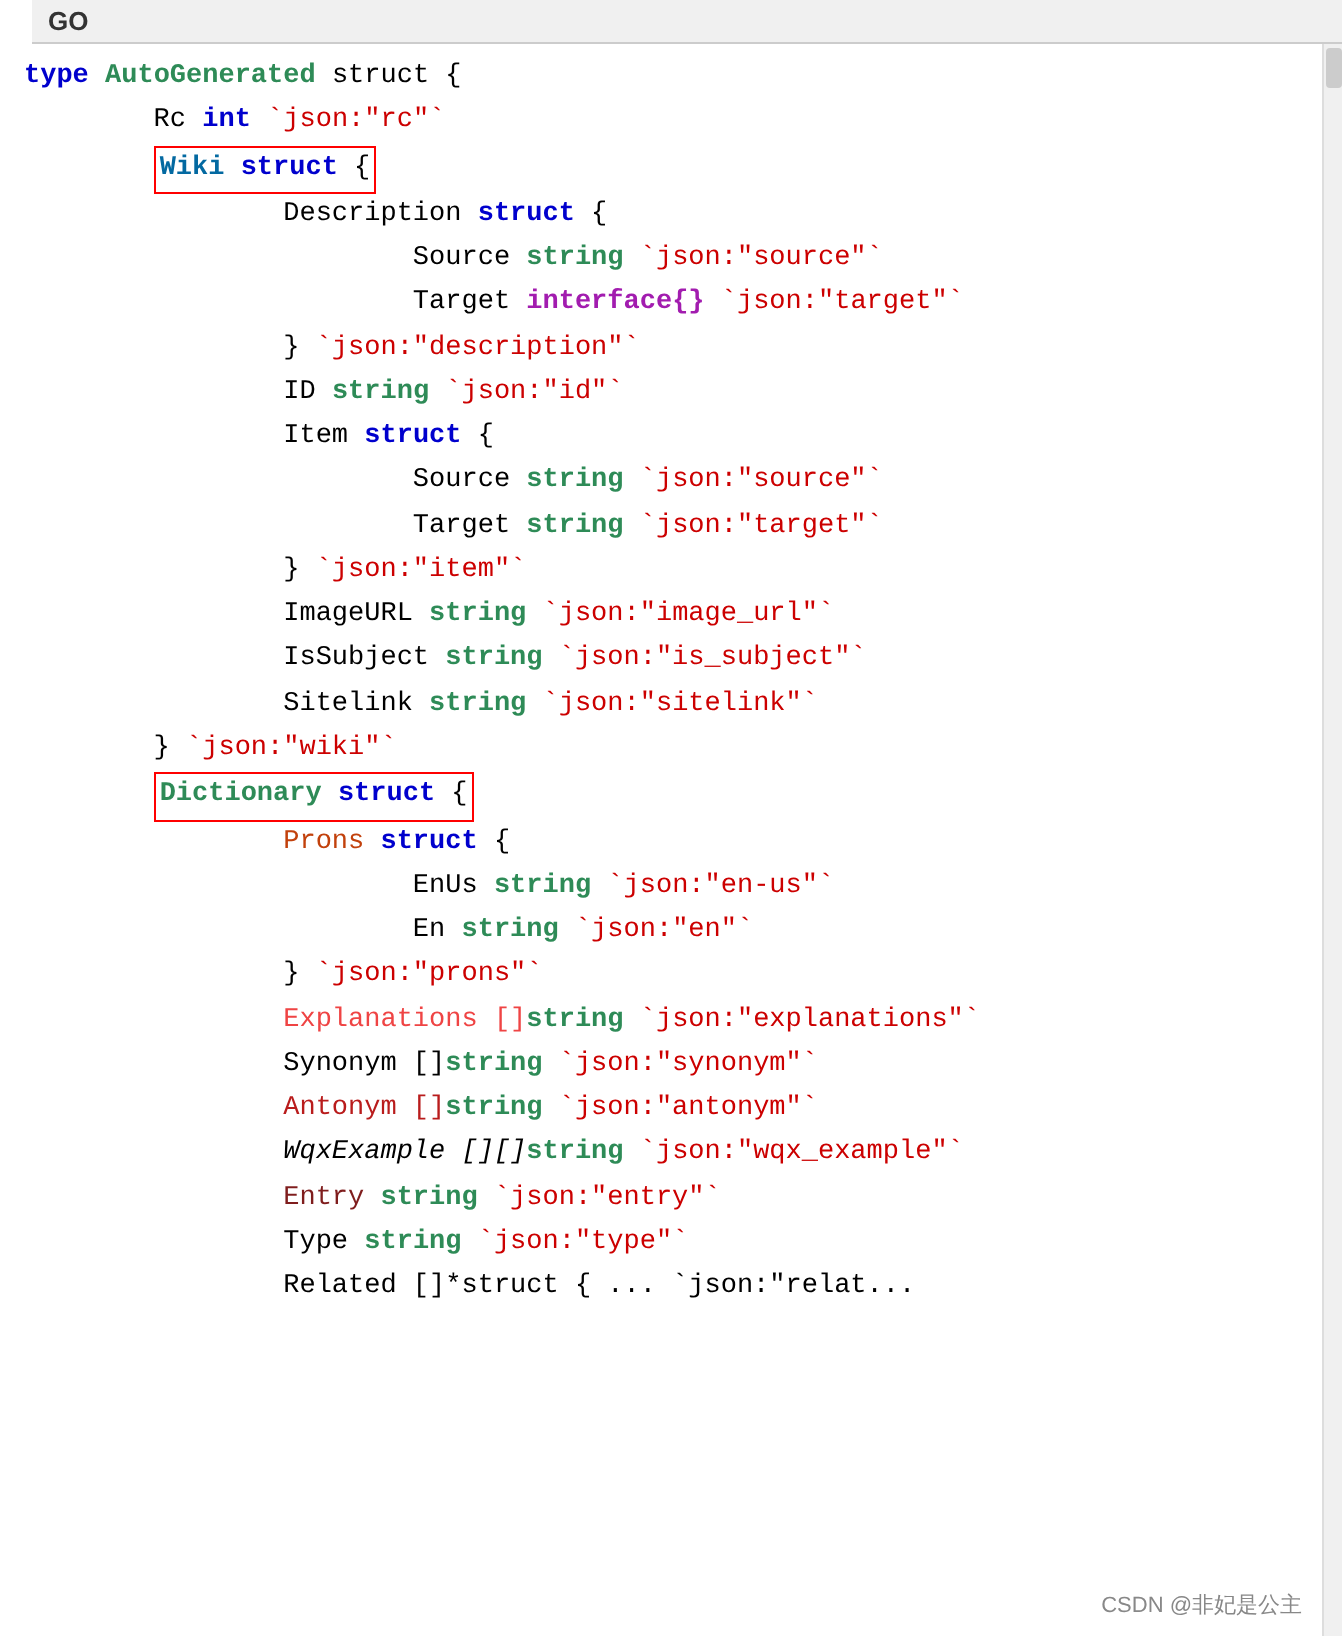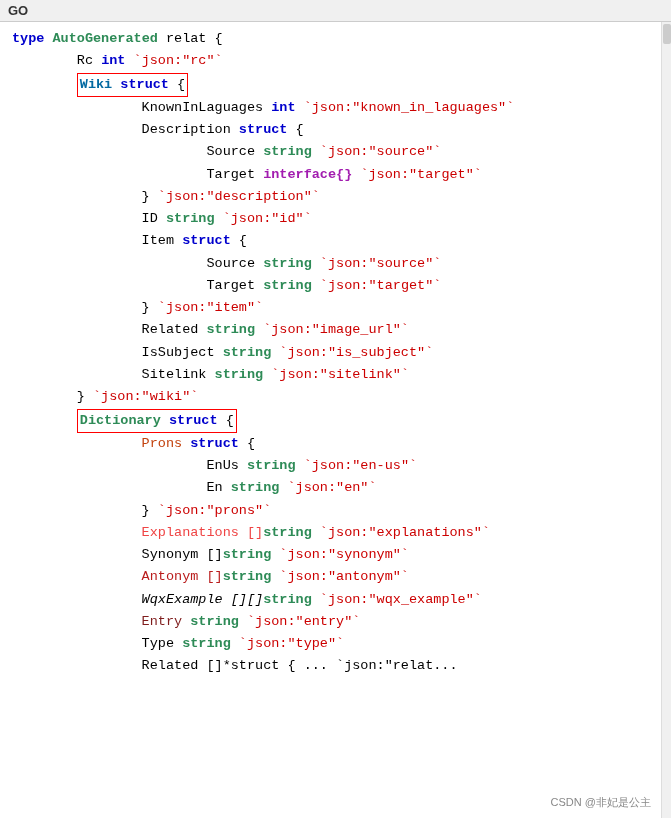--- a/index.html
+++ b/index.html
@@ -12,20 +12,21 @@
       overflow: hidden;
     }
     .title-bar {
       background: #f0f0f0;
       border-bottom: 1px solid #ccc;
       padding: 3px 8px;
       font-family: sans-serif;
       font-size: 13px;
       color: #333;
       font-weight: bold;
+      margin-left: 16px;
     }
     .code-container {
       display: flex;
       height: calc(822px - 26px);
       position: relative;
       overflow: hidden;
     }
     .scrollbar {
       width: 10px;
       background: #f0f0f0;
@@ -65,34 +66,33 @@
   </style>
 </head>
 <body>
 
 <div class="title-bar">
   <span>GO</span>
 </div>
 
 <div class="code-container">
   <div class="code-area" id="code-area">
-      <div class="line"><span style="color: rgb(0, 0, 205); font-weight: bold;">type </span><span style="color: rgb(46, 139, 87); font-weight: bold;">AutoGenerated </span><span style="color: rgb(0, 0, 0);">relat {</span></div>
+      <div class="line"><span style="color: rgb(0, 0, 205); font-weight: bold;">type </span><span style="color: rgb(46, 139, 87); font-weight: bold;">AutoGenerated </span><span style="color: rgb(0, 0, 0);">struct {</span></div>
       <div class="line"><span style="color: rgb(0, 0, 0);">        Rc </span><span style="color: rgb(0, 0, 205); font-weight: bold;">int</span><span style="color: rgb(204, 0, 0);"> `json:"rc"`</span></div>
       <div class="line"><span style="color: rgb(0, 0, 0);">        </span><span style="display: inline-block; border: 1.5px solid red; padding: 0px 2px;"><span style="color: #0369a1; font-weight: bold;">Wiki </span><span style="color: rgb(0, 0, 205); font-weight: bold;">struct</span><span style="color: rgb(0, 0, 0);"> {</span></span></div>
-      <div class="line"><span style="color: rgb(0, 0, 0);">                KnownInLaguages </span><span style="color: rgb(0, 0, 205); font-weight: bold;">int</span><span style="color: rgb(204, 0, 0);"> `json:"known_in_laguages"`</span></div>
       <div class="line"><span style="color: rgb(0, 0, 0);">                Description </span><span style="color: rgb(0, 0, 205); font-weight: bold;">struct</span><span style="color: rgb(0, 0, 0);"> {</span></div>
       <div class="line"><span style="color: rgb(0, 0, 0);">                        Source </span><span style="color: rgb(46, 139, 87); font-weight: bold;">string</span><span style="color: rgb(204, 0, 0);"> `json:"source"`</span></div>
       <div class="line"><span style="color: rgb(0, 0, 0);">                        Target </span><span style="color: #a21caf; font-weight: bold;">interface{}</span><span style="color: rgb(204, 0, 0);"> `json:"target"`</span></div>
       <div class="line"><span style="color: rgb(0, 0, 0);">                } </span><span style="color: rgb(204, 0, 0);">`json:"description"`</span></div>
       <div class="line"><span style="color: rgb(0, 0, 0);">                ID </span><span style="color: rgb(46, 139, 87); font-weight: bold;">string</span><span style="color: rgb(204, 0, 0);"> `json:"id"`</span></div>
       <div class="line"><span style="color: rgb(0, 0, 0);">                Item </span><span style="color: rgb(0, 0, 205); font-weight: bold;">struct</span><span style="color: rgb(0, 0, 0);"> {</span></div>
       <div class="line"><span style="color: rgb(0, 0, 0);">                        Source </span><span style="color: rgb(46, 139, 87); font-weight: bold;">string</span><span style="color: rgb(204, 0, 0);"> `json:"source"`</span></div>
       <div class="line"><span style="color: rgb(0, 0, 0);">                        Target </span><span style="color: rgb(46, 139, 87); font-weight: bold;">string</span><span style="color: rgb(204, 0, 0);"> `json:"target"`</span></div>
       <div class="line"><span style="color: rgb(0, 0, 0);">                } </span><span style="color: rgb(204, 0, 0);">`json:"item"`</span></div>
-      <div class="line"><span style="color: rgb(0, 0, 0);">                Related </span><span style="color: rgb(46, 139, 87); font-weight: bold;">string</span><span style="color: rgb(204, 0, 0);"> `json:"image_url"`</span></div>
+      <div class="line"><span style="color: rgb(0, 0, 0);">                ImageURL </span><span style="color: rgb(46, 139, 87); font-weight: bold;">string</span><span style="color: rgb(204, 0, 0);"> `json:"image_url"`</span></div>
       <div class="line"><span style="color: rgb(0, 0, 0);">                IsSubject </span><span style="color: rgb(46, 139, 87); font-weight: bold;">string</span><span style="color: rgb(204, 0, 0);"> `json:"is_subject"`</span></div>
       <div class="line"><span style="color: rgb(0, 0, 0);">                Sitelink </span><span style="color: rgb(46, 139, 87); font-weight: bold;">string</span><span style="color: rgb(204, 0, 0);"> `json:"sitelink"`</span></div>
       <div class="line"><span style="color: rgb(0, 0, 0);">        } </span><span style="color: rgb(204, 0, 0);">`json:"wiki"`</span></div>
       <div class="line"><span style="color: rgb(0, 0, 0);">        </span><span style="display: inline-block; border: 1.5px solid red; padding: 0px 2px;"><span style="color: rgb(46, 139, 87); font-weight: bold;">Dictionary </span><span style="color: rgb(0, 0, 205); font-weight: bold;">struct</span><span style="color: rgb(0, 0, 0);"> {</span></span></div>
       <div class="line"><span style="color: #c2410c;">                Prons </span><span style="color: rgb(0, 0, 205); font-weight: bold;">struct</span><span style="color: rgb(0, 0, 0);"> {</span></div>
       <div class="line"><span style="color: rgb(0, 0, 0);">                        EnUs </span><span style="color: rgb(46, 139, 87); font-weight: bold;">string</span><span style="color: rgb(204, 0, 0);"> `json:"en-us"`</span></div>
       <div class="line"><span style="color: rgb(0, 0, 0);">                        En </span><span style="color: rgb(46, 139, 87); font-weight: bold;">string</span><span style="color: rgb(204, 0, 0);"> `json:"en"`</span></div>
       <div class="line"><span style="color: rgb(0, 0, 0);">                } </span><span style="color: rgb(204, 0, 0);">`json:"prons"`</span></div>
       <div class="line"><span style="color: #ef4444;">                Explanations []</span><span style="color: rgb(46, 139, 87); font-weight: bold;">string</span><span style="color: rgb(204, 0, 0);"> `json:"explanations"`</span></div>
       <div class="line"><span style="color: rgb(0, 0, 0);">                Synonym []</span><span style="color: rgb(46, 139, 87); font-weight: bold;">string</span><span style="color: rgb(204, 0, 0);"> `json:"synonym"`</span></div>

